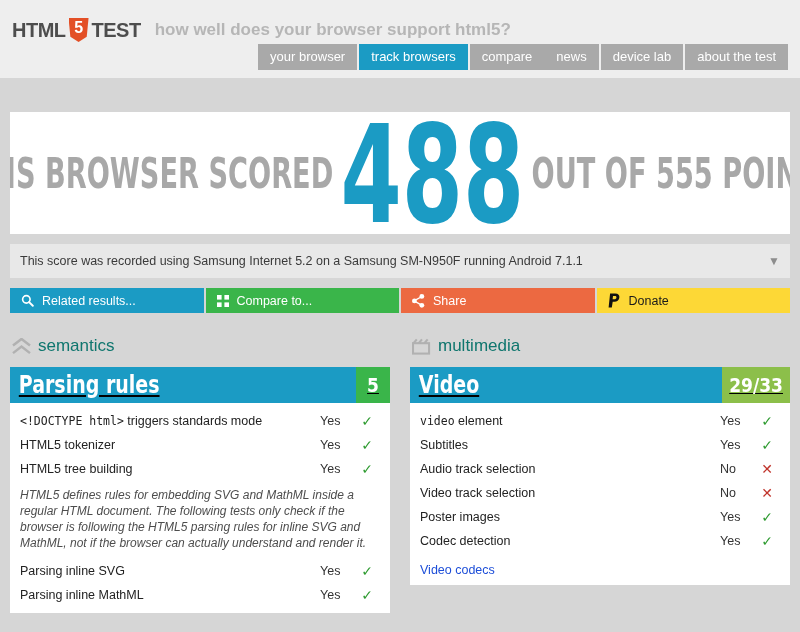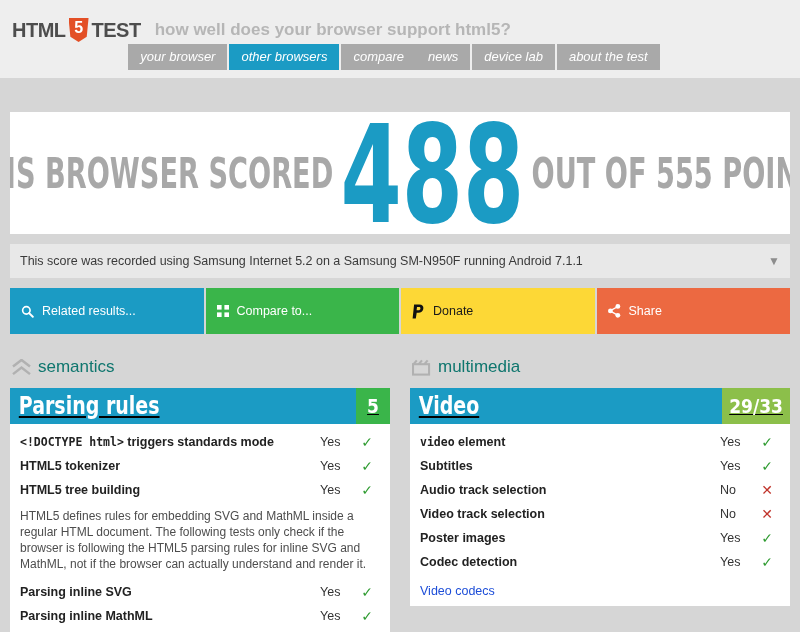--- a/index.html
+++ b/index.html
@@ -51,22 +51,21 @@
     font-size: 17px;
     font-weight: bold;
   }
 
   .tabs-row {
     position: absolute;
     left: 0; right: 12px;
     top: 44px;
     height: 26px;
     display: flex;
-    justify-content: center;
-    font-style: italic;
+    justify-content: flex-end;
   }
   .tabs-left, .tabs-right { display: flex; gap: 2px; }
   .tab {
     background: #a9a9a9;
     color: #ffffff;
     font-size: 13px;
     line-height: 26px;
     padding: 0 12px;
     height: 26px;
     cursor: pointer;
@@ -128,21 +127,21 @@
   .info-bar .caret {
     position: absolute;
     right: 10px;
     color: #8d8d8d;
     font-size: 12px;
   }
 
   .action-bar {
     margin-top: 10px;
     display: flex;
-    height: 46px;
+    height: 25px;
   }
   .action-btn {
     flex: 1 1 0;
     display: flex;
     align-items: center;
     gap: 8px;
     padding: 0 11px;
     color: #ffffff;
     font-size: 12.5px;
     cursor: pointer;
@@ -209,21 +208,21 @@
     background: #ffffff;
     padding: 6px 10px 6px 10px;
   }
   .feature-row {
     display: flex;
     align-items: center;
     height: 24px;
     font-size: 12.5px;
     color: #222;
   }
-  .feature-name { flex: 1; white-space: nowrap; overflow: hidden; font-weight: bold; }
+  .feature-name { flex: 1; white-space: nowrap; overflow: hidden; }
   .feature-name .mono {
     font-family: "DejaVu Sans Mono", "Liberation Mono", monospace;
     font-size: 11.5px;
   }
   .feature-val {
     width: 34px;
     text-align: left;
     color: #333;
     font-size: 12.5px;
   }
@@ -231,20 +230,21 @@
     width: 26px;
     text-align: center;
     font-size: 14px;
     line-height: 1;
   }
   .mark-yes { color: #2e9b30; }
   .mark-no  { color: #c0332a; }
 
   .feature-note {
     font-size: 12px;
+    font-style: italic;
     color: #4d4d4d;
     line-height: 16px;
     padding: 6px 0 8px 0;
   }
   .feature-sub {
     font-size: 12.5px;
     font-weight: normal;
     color: #1d4ed8;
     padding: 10px 0 2px 0;
   }
@@ -258,21 +258,21 @@
       <span>HTML</span>
       <span class="shield">5</span>
       <span>TEST</span>
     </div>
     <div class="tagline">how well does your browser support html5?</div>
   </div>
 
   <div class="tabs-row">
     <div class="tabs-left">
       <div class="tab">your browser</div>
-      <div class="tab active">other browsers</div>
+      <div class="tab active">track browsers</div>
       <div class="tab">compare</div>
     </div>
     <div class="tabs-right">
       <div class="tab">news</div>
       <div class="tab">device lab</div>
       <div class="tab">about the test</div>
     </div>
   </div>
 </div>
 
@@ -307,44 +307,44 @@
     <div class="action-btn ab-green">
       <span>
         <svg class="icon-svg" width="12" height="12" viewBox="0 0 12 12">
           <rect x="0" y="0" width="4.6" height="4.6" fill="#fff"></rect>
           <rect x="7.4" y="0" width="4.6" height="4.6" fill="#fff"></rect>
           <rect x="0" y="7.4" width="4.6" height="4.6" fill="#fff"></rect>
           <rect x="7.4" y="7.4" width="4.6" height="4.6" fill="#fff"></rect>
         </svg>
       </span>
       <span>Compare to...</span>
-    </div>
-
-    <div class="action-btn ab-yellow">
-      <span>
-        <svg class="icon-svg" width="13" height="15" viewBox="0 0 13 15">
-          <path d="M2.1 0.6 h5.1 c3.1 0 4.6 1.7 4.1 4.3 c-0.45 2.4 -2.3 3.8 -4.9 3.8 h-1.7 l-0.9 5.7 h-3.2 z" fill="#111"></path>
-          <path d="M5.0 3.1 h2.0 c1.1 0 1.6 0.6 1.4 1.6 c-0.18 0.95 -0.9 1.5 -1.9 1.5 h-1.9 z" fill="#fdd836"></path>
-        </svg>
-      </span>
-      <span>Donate</span>
     </div>
 
     <div class="action-btn ab-orange">
       <span>
         <svg class="icon-svg" width="13" height="14" viewBox="0 0 14 15">
           <circle cx="10.6" cy="2.6" r="2.6" fill="#fff"></circle>
           <circle cx="10.6" cy="12.2" r="2.6" fill="#fff"></circle>
           <circle cx="2.6" cy="7.4" r="2.6" fill="#fff"></circle>
           <line x1="3.6" y1="6.6" x2="9.8" y2="3.2" stroke="#fff" stroke-width="1.5"></line>
           <line x1="3.6" y1="8.2" x2="9.8" y2="11.6" stroke="#fff" stroke-width="1.5"></line>
         </svg>
       </span>
       <span>Share</span>
     </div>
+
+    <div class="action-btn ab-yellow">
+      <span>
+        <svg class="icon-svg" width="13" height="15" viewBox="0 0 13 15">
+          <path d="M2.1 0.6 h5.1 c3.1 0 4.6 1.7 4.1 4.3 c-0.45 2.4 -2.3 3.8 -4.9 3.8 h-1.7 l-0.9 5.7 h-3.2 z" fill="#111"></path>
+          <path d="M5.0 3.1 h2.0 c1.1 0 1.6 0.6 1.4 1.6 c-0.18 0.95 -0.9 1.5 -1.9 1.5 h-1.9 z" fill="#fdd836"></path>
+        </svg>
+      </span>
+      <span>Donate</span>
+    </div>
   </div>
 
   <div class="columns">
 
     <div class="col">
       <div class="cat-head">
         <span>
           <svg class="icon-svg" width="19" height="17" viewBox="0 0 20 18">
             <polyline points="1,8 10,1 19,8" fill="none" stroke="#b1b1b1" stroke-width="2.6"></polyline>
             <polyline points="1,16 10,9 19,16" fill="none" stroke="#b1b1b1" stroke-width="2.6"></polyline>

